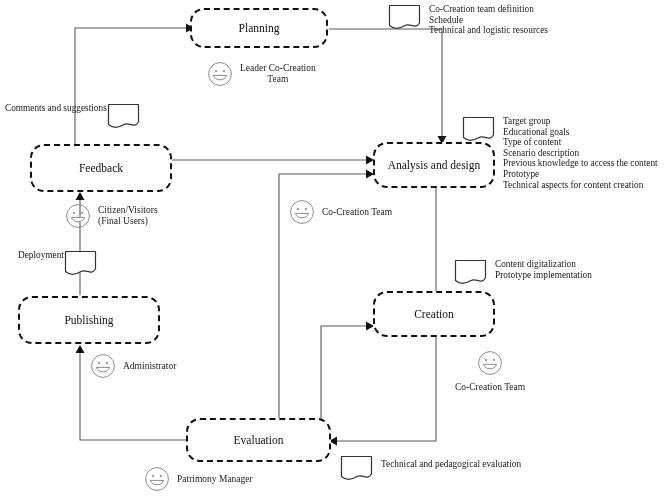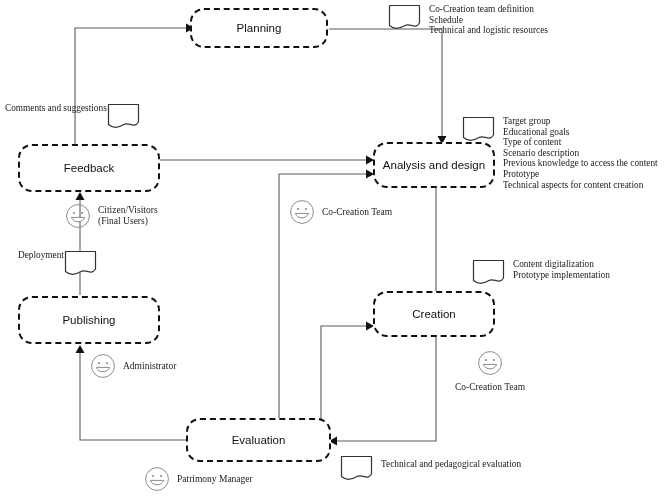--- a/index.html
+++ b/index.html
@@ -6,21 +6,21 @@
   body{width:665px;height:499px;font-family:"Liberation Serif",serif;color:#1a1a1a;overflow:hidden;}
   #canvas{position:relative;width:665px;height:499px;}
 
   
   .proc{
     position:absolute;
     border:2.5px dashed #111;
     border-radius:14px;
     background:#fff;
     display:flex;align-items:center;justify-content:center;
-    font-family:Liberation Sans, sans-serif;
+    font-family:Liberation Serif, serif;
     font-size:11.5px;
     color:#111;
     box-sizing:border-box;
     z-index:3;
     text-align:right;
   }
 
   
   .actor{position:absolute;display:flex;align-items:center;z-index:4;}
   .actor svg{display:block;flex:0 0 auto;}
@@ -104,40 +104,52 @@
     <g>
       <path d="M80,295 L80,200"></path>
       <polygon points="75.5,200 80,192 84.5,200"></polygon>
     </g>
   </svg>
 
   <div class="proc" style="left:190px;top:8px;width:138px;height:40px;">
     <span>Planning</span>
   </div>
 
-  <div class="proc" style="left:18px;top:144px;width:142px;height:48px;">
+  <div class="proc" style="left:30px;top:144px;width:142px;height:48px;">
     <span>Feedback</span>
   </div>
 
   <div class="proc" style="left:373px;top:142px;width:122px;height:46px;">
     <span>Analysis and design</span>
   </div>
 
   <div class="proc" style="left:18px;top:296px;width:142px;height:48px;">
     <span>Publishing</span>
   </div>
 
   <div class="proc" style="left:373px;top:291px;width:122px;height:46px;">
     <span>Creation</span>
   </div>
 
   <div class="proc" style="left:186px;top:418px;width:145px;height:44px;">
     <span>Evaluation</span>
   </div>
 
+  <div class="actor center" style="left:207px;top:61px;">
+    <span>
+      <svg width="26" height="26" viewBox="0 0 26 26">
+        <circle cx="13" cy="13" r="11.4" fill="none" stroke="#8c8c8c" stroke-width="1"></circle>
+        <circle cx="9" cy="10" r="1.1" fill="#8c8c8c"></circle>
+        <circle cx="17" cy="10" r="1.1" fill="#8c8c8c"></circle>
+        <path d="M6.3,14.4 A7.3,7.3 0 0 0 19.7,14.4 Z" fill="#fff" stroke="#8c8c8c" stroke-width="1"></path>
+      </svg>
+    </span>
+    <span class="alabel">Leader Co-Creation
+Team</span>
+  </div>
 
   <div class="actor" style="left:65px;top:203px;">
     <span>
       <svg width="26" height="26" viewBox="0 0 26 26">
         <circle cx="13" cy="13" r="11.4" fill="none" stroke="#8c8c8c" stroke-width="1"></circle>
         <circle cx="9" cy="10" r="1.1" fill="#8c8c8c"></circle>
         <circle cx="17" cy="10" r="1.1" fill="#8c8c8c"></circle>
         <path d="M6.3,14.4 A7.3,7.3 0 0 0 19.7,14.4 Z" fill="#fff" stroke="#8c8c8c" stroke-width="1"></path>
       </svg>
     </span>
@@ -230,21 +242,21 @@
 
   <div class="doc above" style="left:18px;top:250px;">
     <span class="dlabel dtop">Deployment</span>
     <span>
       <svg width="33" height="27" viewBox="0 0 33 27">
         <path d="M1.5,1.5 L31.5,1.5 L31.5,19 C27,26 22,18.5 17,21.5 C12,24.5 6,25.5 1.5,21.5 Z" fill="#fff" stroke="#333" stroke-width="1.2" stroke-linejoin="round"></path>
       </svg>
     </span>
   </div>
 
-  <div class="doc" style="left:472px;top:259px;">
+  <div class="doc" style="left:454px;top:259px;">
     <span>
       <svg width="33" height="27" viewBox="0 0 33 27">
         <path d="M1.5,1.5 L31.5,1.5 L31.5,19 C27,26 22,18.5 17,21.5 C12,24.5 6,25.5 1.5,21.5 Z" fill="#fff" stroke="#333" stroke-width="1.2" stroke-linejoin="round"></path>
       </svg>
     </span>
     <span class="dlabel">Content digitalization
 Prototype implementation</span>
   </div>
 
   <div class="doc" style="left:340px;top:455px;">

